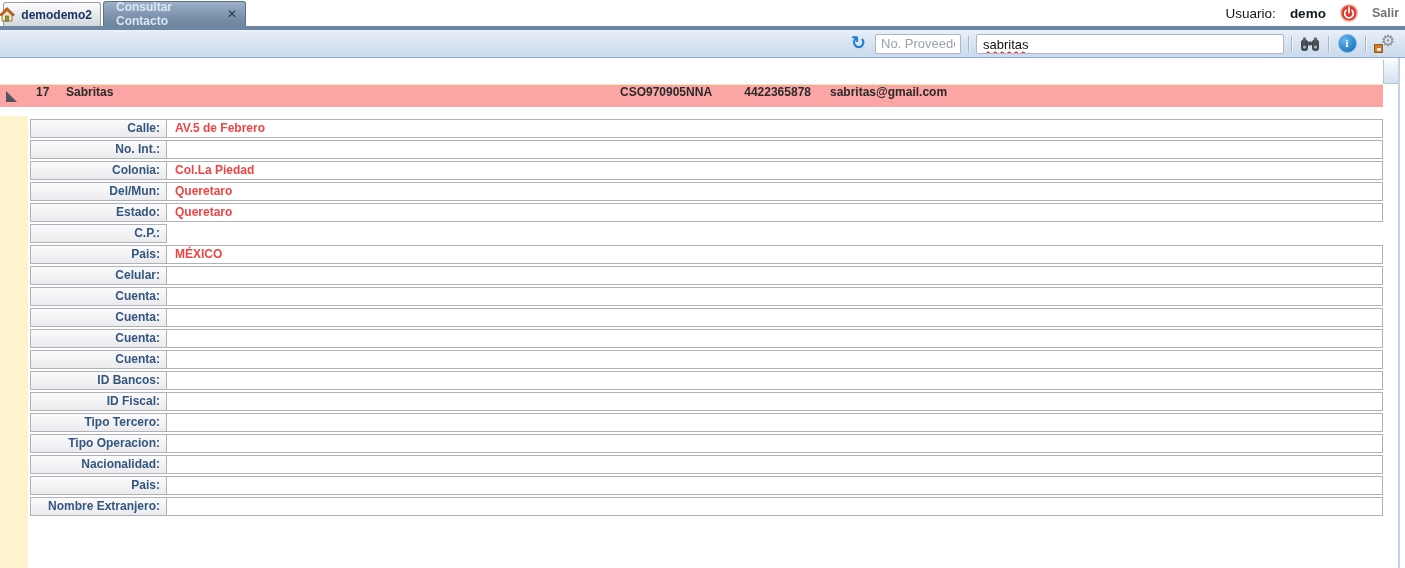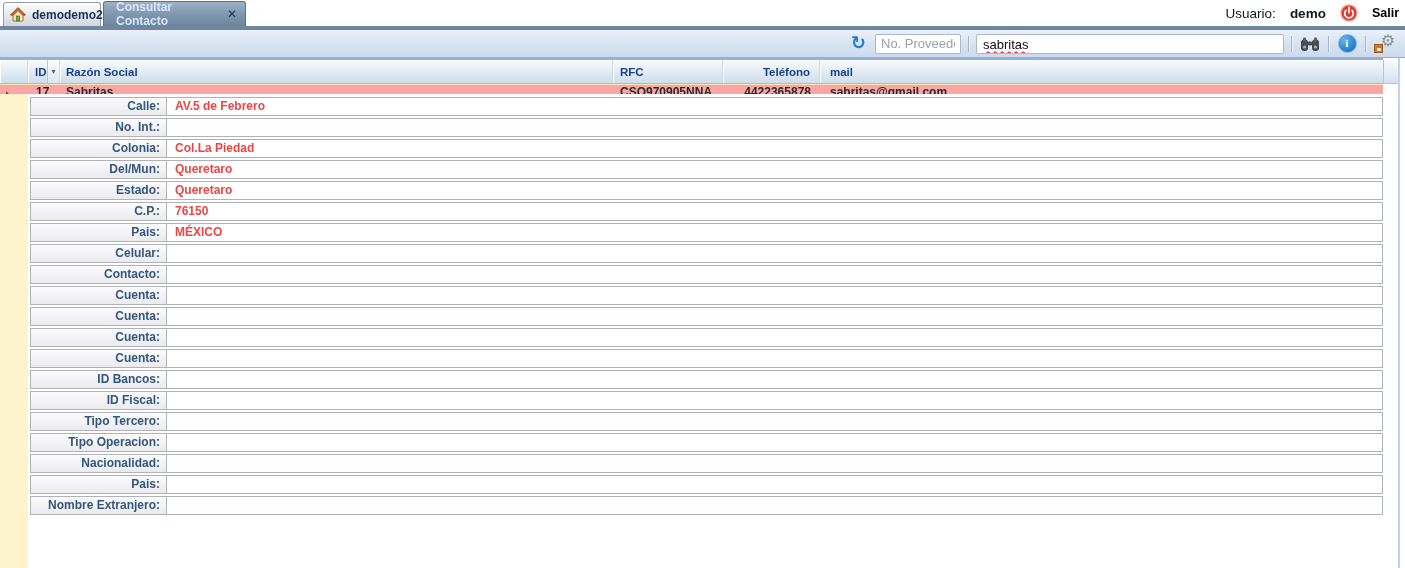--- a/index.html
+++ b/index.html
@@ -5,30 +5,30 @@
   html,body{margin:0;padding:0;background:#fff;}
   #app{position:relative;width:1405px;height:568px;overflow:hidden;background:#fff;
        font-family:"Liberation Sans","DejaVu Sans",sans-serif;-webkit-font-smoothing:antialiased;}
 
   
   .tabbar{position:absolute;top:0;left:0;right:0;height:26px;background:#fff;}
   .tab{position:absolute;display:flex;align-items:center;box-sizing:border-box;
        border-radius:3px 3px 0 0;font-size:12px;font-weight:bold;cursor:pointer;}
   .tab-home{left:3px;top:2px;height:24px;width:98px;padding:0 8px 0 6px;gap:6px;
        background:linear-gradient(#fdfdfd,#e2e6ea 60%,#d2d7dc);border:1px solid #949ca6;border-bottom:none;
-       color:#16325c;}
+       color:#16325c;justify-content:flex-end;}
   .tab-active{left:103px;top:1px;height:25px;width:143px;padding:0 8px 0 12px;gap:8px;
        background:linear-gradient(#9db1c8,#7e95ad 55%,#6d849d);border:1px solid #5c7189;border-bottom:none;
        color:#d9e7f6;}
   .tab-close{font-size:12px;font-weight:bold;color:#22374e;line-height:1;cursor:pointer;}
   .user-area{position:absolute;right:6px;top:0;height:26px;display:flex;align-items:center;gap:14px;
        font-size:13.5px;color:#101820;}
   .user-label{font-weight:normal;}
   .user-name{font-weight:bold;}
-  .logout-label{font-weight:bold;font-size:12.5px;color:#000000;cursor:pointer;}
+  .logout-label{font-weight:bold;font-size:12.5px;color:#737373;cursor:pointer;}
   .power-btn{width:18px;height:18px;cursor:pointer;display:inline-flex;}
 
   
   .tab-edge{position:absolute;top:26px;left:0;right:0;height:4px;background:linear-gradient(#7badad0,#6d86a1);background:#6d86a1;}
 
   
   .toolbar{position:absolute;top:30px;left:0;right:0;height:28px;box-sizing:border-box;
        background:linear-gradient(#e9f0f9,#d5e1f0 60%,#cbdaee);border-bottom:1px solid #8fafd4;
        display:flex;align-items:center;justify-content:flex-end;gap:7px;padding-right:10px;}
   .tb-sep{width:1px;height:16px;background:#a9b4c4;box-shadow:1px 0 0 #eef3f9;}
@@ -76,21 +76,21 @@
   .rcell{box-sizing:border-box;overflow:hidden;white-space:nowrap;}
   .rcell-expander{width:28px;display:flex;align-items:center;padding-left:6px;}
   .tri-expanded{width:0;height:0;border-bottom:11px solid #50555b;border-right:11px solid transparent;cursor:pointer;}
   .rcell-id{width:32px;padding-left:8px;}
   .rcell-razon{width:553px;padding-left:6px;}
   .rcell-rfc{width:110px;padding-left:7px;}
   .rcell-tel{width:97px;text-align:right;padding-right:9px;}
   .rcell-mail{flex:1;padding-left:10px;}
 
   
-  .detail{position:absolute;top:94px;left:0;width:1383px;bottom:0;background:#fff;overflow:hidden;}
+  .detail{position:absolute;top:116px;left:0;width:1383px;bottom:0;background:#fff;overflow:hidden;}
   .detail-strip{position:absolute;left:0;top:0;width:28px;bottom:0;background:#fdf3cc;}
   .detail-table{position:absolute;left:30px;top:3px;width:1353px;}
   .drow{display:flex;height:19px;margin-bottom:2px;}
   .dlabel{flex:0 0 137px;box-sizing:border-box;border:1px solid #aeb3ba;
        background:linear-gradient(#fbfbfc,#ebebee);color:#33567e;font-size:12px;font-weight:bold;
        text-align:right;padding-right:6px;line-height:17px;white-space:nowrap;}
   .dvalue{flex:1;box-sizing:border-box;border:1px solid #aeb3ba;border-left:none;background:#fff;
        color:#ef4444;font-size:12px;font-weight:bold;padding-left:8px;line-height:17px;white-space:nowrap;}
 </style>
 </head>
@@ -153,41 +153,20 @@
     </span>
     <span class="tb-sep"></span>
     <span class="tb-iconbtn">
       <span class="gear-wrap">
         <span class="gear-glyph">⚙</span>
         <span class="floppy"></span>
       </span>
     </span>
   </div>
 
-  <div class="grid-header">
-    <div class="hcell hcell-expander"></div>
-    <div class="hcell hcell-id">
-      <span class="hid-label">ID</span>
-      <span class="hid-trigger">
-        <span>▾</span>
-      </span>
-    </div>
-    <div class="hcell hcell-razon">
-      <span>Razón Social</span>
-    </div>
-    <div class="hcell hcell-rfc">
-      <span>RFC</span>
-    </div>
-    <div class="hcell hcell-tel">
-      <span>Teléfono</span>
-    </div>
-    <div class="hcell hcell-mail">
-      <span>mail</span>
-    </div>
-  </div>
   <div class="header-spacer"></div>
   <div class="grid-rightline"></div>
 
   <div class="grid-row">
     <div class="rcell rcell-expander">
       <span class="tri-expanded"></span>
     </div>
     <div class="rcell rcell-id">17</div>
     <div class="rcell rcell-razon">Sabritas</div>
     <div class="rcell rcell-rfc">CSO970905NNA</div>
@@ -220,37 +199,32 @@
           <div class="dvalue">Queretaro</div>
         </div>
 
         <div class="drow">
           <div class="dlabel">Estado:</div>
           <div class="dvalue">Queretaro</div>
         </div>
 
         <div class="drow">
           <div class="dlabel">C.P.:</div>
-          <div class="dvalue">76150</div>
         </div>
 
         <div class="drow">
           <div class="dlabel">Pais:</div>
           <div class="dvalue">MÉXICO</div>
         </div>
 
         <div class="drow">
           <div class="dlabel">Celular:</div>
           <div class="dvalue"></div>
         </div>
 
-        <div class="drow">
-          <div class="dlabel">Contacto:</div>
-          <div class="dvalue"></div>
-        </div>
 
 
         <div class="drow">
           <div class="dlabel">Cuenta:</div>
           <div class="dvalue"></div>
         </div>
 
         <div class="drow">
           <div class="dlabel">Cuenta:</div>
           <div class="dvalue"></div>

